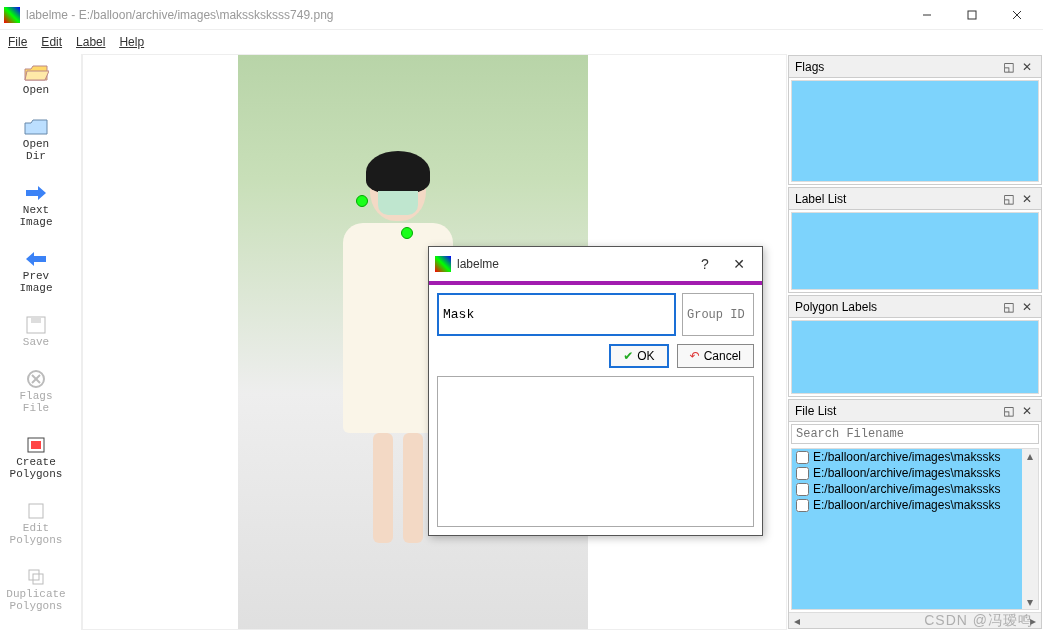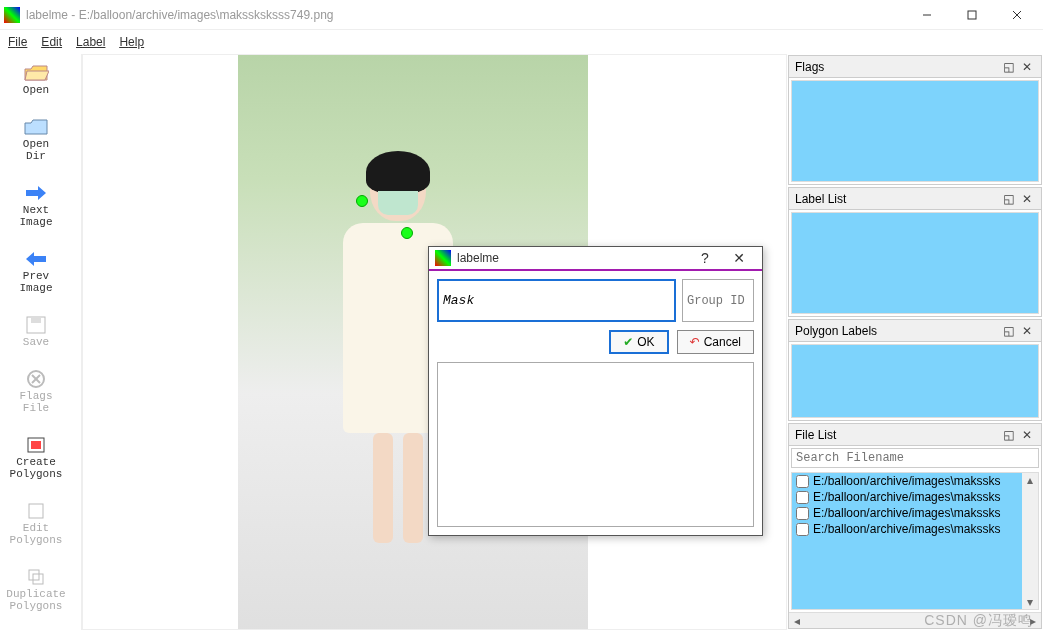--- a/index.html
+++ b/index.html
@@ -36,27 +36,27 @@
 .panel-head .spacer { flex:1; }
 .panel-head .hbtn { width:16px; height:16px; display:flex; align-items:center; justify-content:center; color:#444; margin-left:2px; border:1px solid transparent; }
 .panel-body { flex:1; background:#7dd3fc; border:1px solid #ddd; margin:2px; overflow:auto; font-family:"Courier New",monospace; font-size:12px; }
 .file-search { width:calc(100% - 4px); margin:2px; border:1px solid #ccc; padding:2px 4px; font-family:"Courier New",monospace; color:#888; }
 .file-item { display:flex; align-items:center; padding:1px 4px; white-space:nowrap; }
 .file-item input { margin-right:4px; }
 .scrollbar-h { height:16px; background:#f0f0f0; border-top:1px solid #ddd; display:flex; }
 .sb-arrow { width:16px; display:flex; align-items:center; justify-content:center; color:#666; }
 .sb-track { flex:1; position:relative; }
 .dialog { position:absolute; left:428px; top:246px; width:335px; height:290px; background:#fff; border:1px solid #555; box-shadow:2px 2px 8px rgba(0,0,0,0.25); display:flex; flex-direction:column; }
-.dialog-title { height:24px; display:flex; align-items:center; padding:0 6px; border-bottom:2px solid #a21caf; }
+.dialog-title { height:38px; display:flex; align-items:center; padding:0 6px; border-bottom:4px solid #a21caf; }
 .dialog-title .app-icon { width:16px; height:16px; background:linear-gradient(45deg,#f00,#0f0,#00f); margin-right:6px; }
 .dialog-title .t { flex:1; color:#333; }
 .dialog-title .dbtn { width:34px; height:26px; display:flex; align-items:center; justify-content:center; color:#333; font-size:14px; }
 .dialog-body { padding:8px; display:flex; flex-direction:column; flex:1; }
 .inputs-row { display:flex; gap:6px; }
-.label-input { flex:1; border:2px solid #1a6fd6; padding:12px 4px; font-family:"Courier New",monospace; font-size:13px;font-style:italic; }
+.label-input { flex:1; border:2px solid #1a6fd6; padding:12px 4px; font-family:"Courier New",monospace; font-size:13px; }
 .group-input { width:72px; border:1px solid #aaa; padding:9px 4px; font-family:"Courier New",monospace; color:#888; }
 .btns-row { display:flex; justify-content:flex-end; gap:8px; padding:8px 0; }
 .dbtn2 { border:1px solid #888; padding:3px 12px; display:flex; align-items:center; gap:4px; background:#f8f8f8; }
 .dbtn2.ok { border:2px solid #1a6fd6; }
 .label-list-box { flex:1; border:1px solid #aaa; background:#fff; }
 .csdn-mark { position:absolute; right:10px; bottom:0; color:rgba(120,120,120,0.55); font-size:14px; letter-spacing:1px; }
 </style>
 </head>
 <body>
 
@@ -209,21 +209,21 @@
   <div class="right-panels">
     <div class="panel" style="height:130px">
       <div class="panel-head">
         <span>Flags</span>
         <span class="spacer"></span>
         <span class="hbtn">◱</span>
         <span class="hbtn">✕</span>
       </div>
       <div class="panel-body"></div>
     </div>
-    <div class="panel" style="height:130px">
+    <div class="panel" style="height:106px">
       <div class="panel-head">
         <span>Label List</span>
         <span class="spacer"></span>
         <span class="hbtn">◱</span>
         <span class="hbtn">✕</span>
       </div>
       <div class="panel-body"></div>
     </div>
     <div class="panel" style="height:102px">
       <div class="panel-head">

